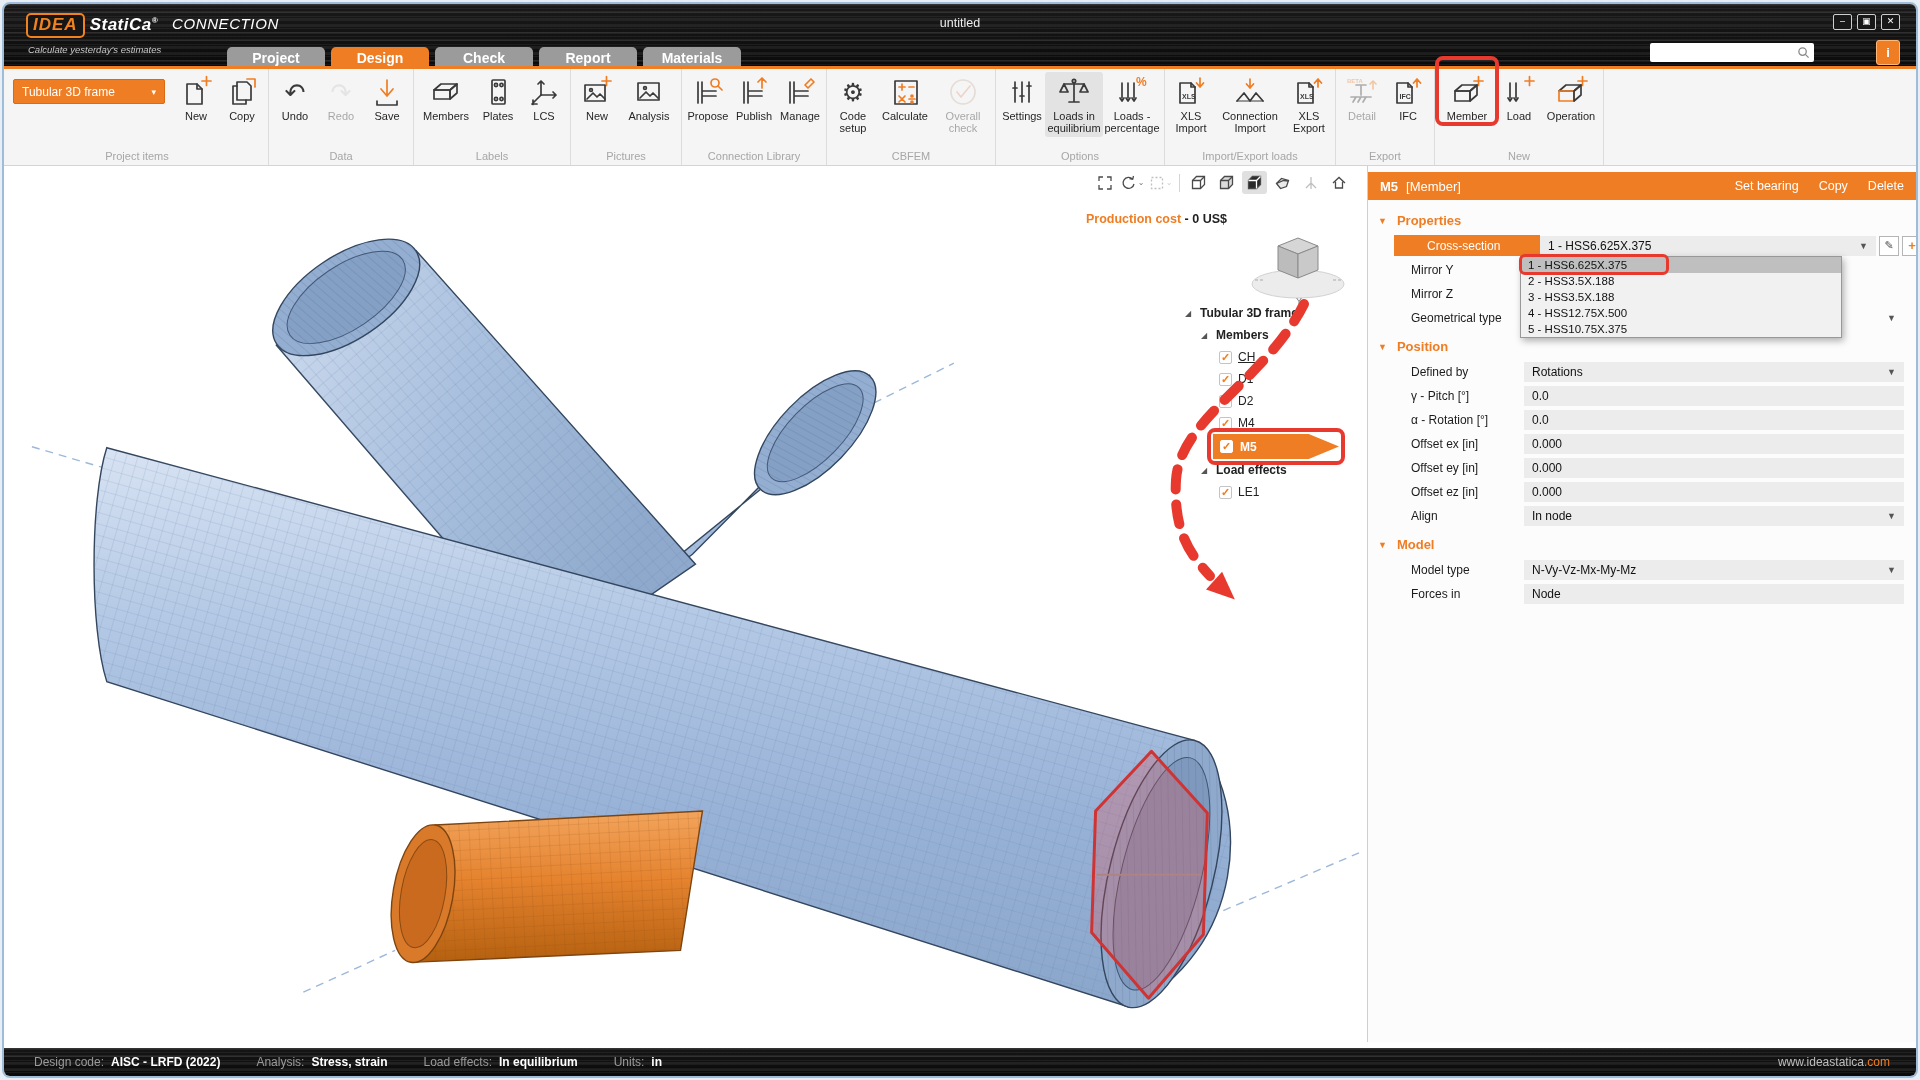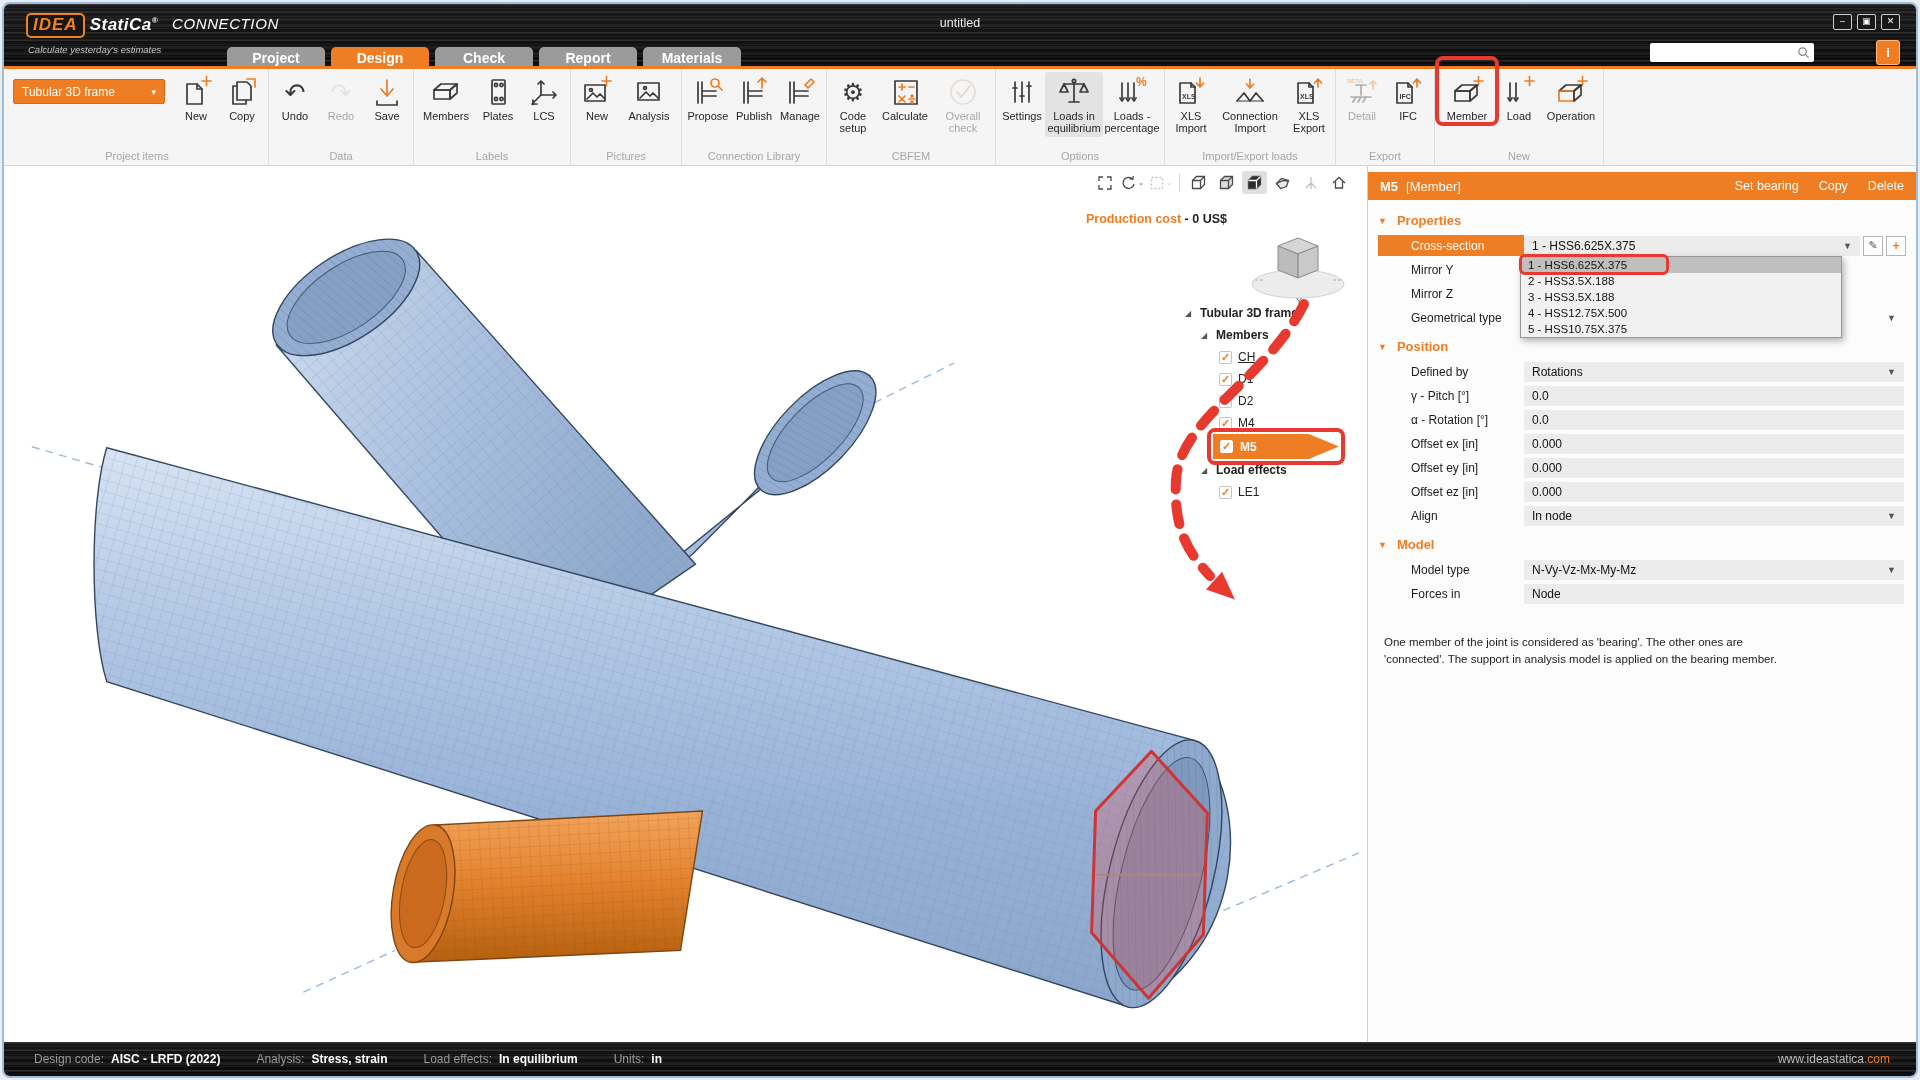--- a/index.html
+++ b/index.html
@@ -83,34 +83,34 @@
 
 .panel { width:548px; background:#fcfcfc; position:relative; display:flex; flex-direction:column; }
 .p-header { height:28px; margin-top:6px; background:#ef7d23; color:#fff; display:flex; align-items:center; padding:0 12px; gap:8px; font-size:13px; }
 .p-id { font-weight:bold; }
 .p-actions { margin-left:auto; display:flex; gap:20px; font-size:12.5px; font-weight:normal; }
 .p-body { padding:2px 12px 0 6px; position:relative; flex:1; }
 .sec { display:flex; gap:10px; align-items:center; color:#ef7d23; font-weight:bold; font-size:13px; margin:11px 0 7px 4px; }
 .sec-arrow { font-size:9px; }
 .prow { display:flex; align-items:center; height:21px; margin-bottom:3px; font-size:12px; position:relative; padding-left:4px; }
 .plabel { width:146px; padding-left:33px; color:#1c1c1c; flex:none; }
-.plabel.sel { background:#ef7d23; color:#fff; height:21px; display:flex; align-items:center; }
+.plabel.sel { background:#ef7d23; color:#fff; height:21px; display:flex; align-items:center;margin-left:16px; }
 .pvalue { flex:1; height:20px; background:#ececec; display:flex; align-items:center; padding:0 8px; color:#111; position:relative; }
 .pvalue.fixed { flex:0 0 336px; }
 .pvalue.empty { background:transparent; }
 .pvalue .dd { margin-left:auto; color:#555; font-size:9px; }
 .mini { width:20px; height:20px; border:1px solid #b5b5b5; background:#fff; margin-left:3px; display:flex; align-items:center; justify-content:center; font-size:11px; color:#555; flex:none; }
 .mini.plus { color:#ef7d23; font-weight:bold; font-size:13px; }
 .ddlist { position:absolute; z-index:30; left:146px; top:21px; width:322px; border:1px solid #989898; background:#f1f1f1; box-shadow:2px 3px 7px rgba(0,0,0,.3); }
 .dditem { height:16px; font-size:11.5px; display:flex; align-items:center; padding:0 7px; position:relative; color:#111; }
 .dditem.sel { background:#bfbfbf; }
 .pnote { margin-top:30px; margin-left:10px; font-size:11.5px; color:#222; max-width:396px; line-height:1.5; }
 
 
-.statusbar { position:absolute; bottom:0; left:0; right:0; height:34px;
+.statusbar { position:absolute; bottom:0; left:0; right:0; height:28px;
   background:
     repeating-linear-gradient(180deg, rgba(255,255,255,.06) 0 1px, rgba(0,0,0,0) 1px 4px),
     repeating-linear-gradient(180deg, rgba(90,90,90,.25) 0 2px, rgba(0,0,0,0) 2px 7px),
     linear-gradient(180deg,#161616,#090909);
   display:flex; align-items:center; gap:36px; padding-left:30px; font-size:12px; }
 .sbitem { display:flex; gap:7px; }
 .sb-label { color:#9a9a9a; }
 .sb-value { color:#fff; font-weight:bold; }
 .website { margin-left:auto; margin-right:26px; font-size:12px; }
 .web-prefix { color:#bdbdbd; }
@@ -807,21 +807,20 @@
             <span class="dd">▼</span>
           </div>
         </div>
         <div class="prow">
           <div class="plabel">Forces in</div>
           <div class="pvalue">
               <span>Node</span>
             </div>
         </div>
 
-        <div class="pnote">One member of the joint is considered as 'bearing'. The other ones are 'connected'. The support in analysis model is applied on the bearing member.</div>
       </div>
     </div>
   </div>
 
   <div class="statusbar">
     <div class="sbitem">
       <span class="sb-label">Design code:</span>
       <span class="sb-value">AISC - LRFD (2022)</span>
     </div>
     <div class="sbitem">

